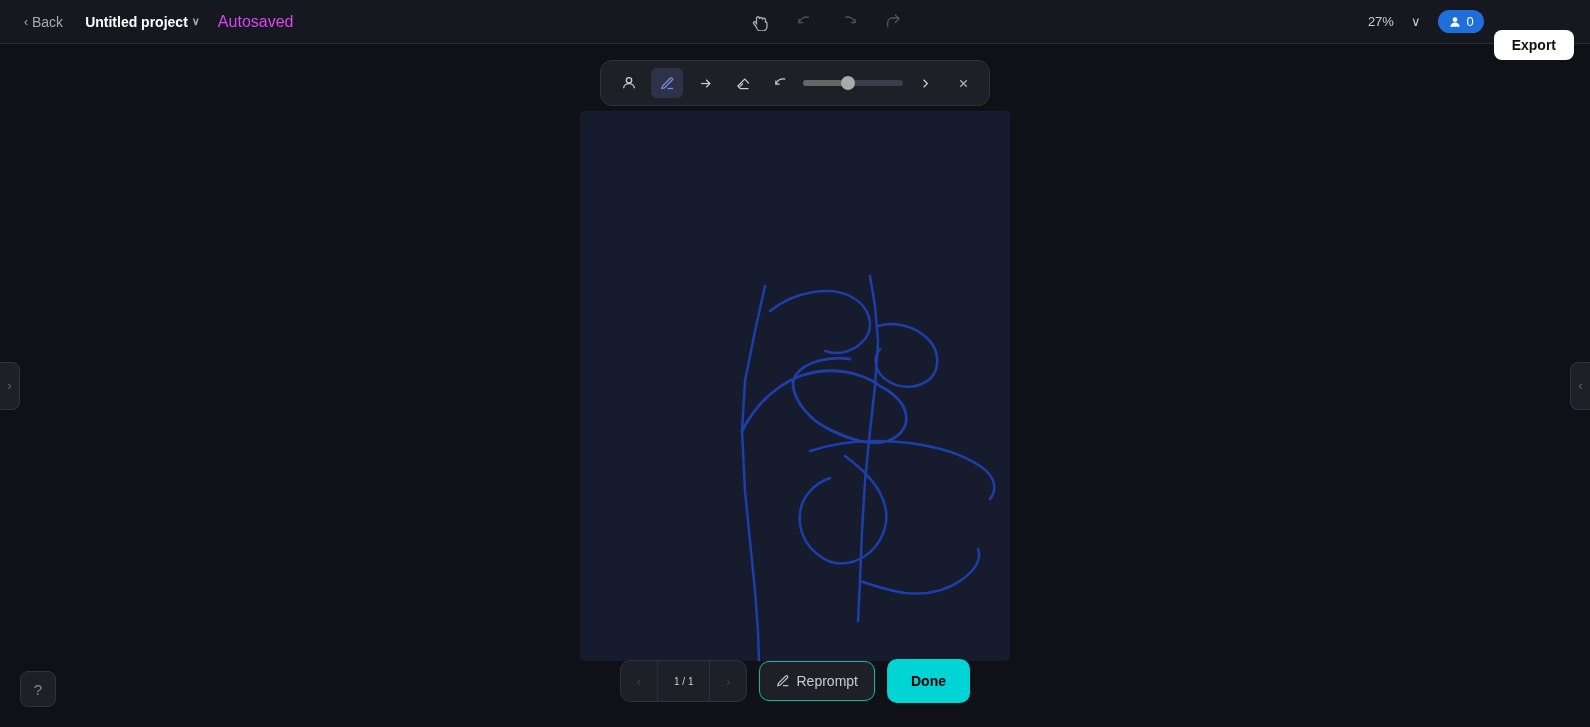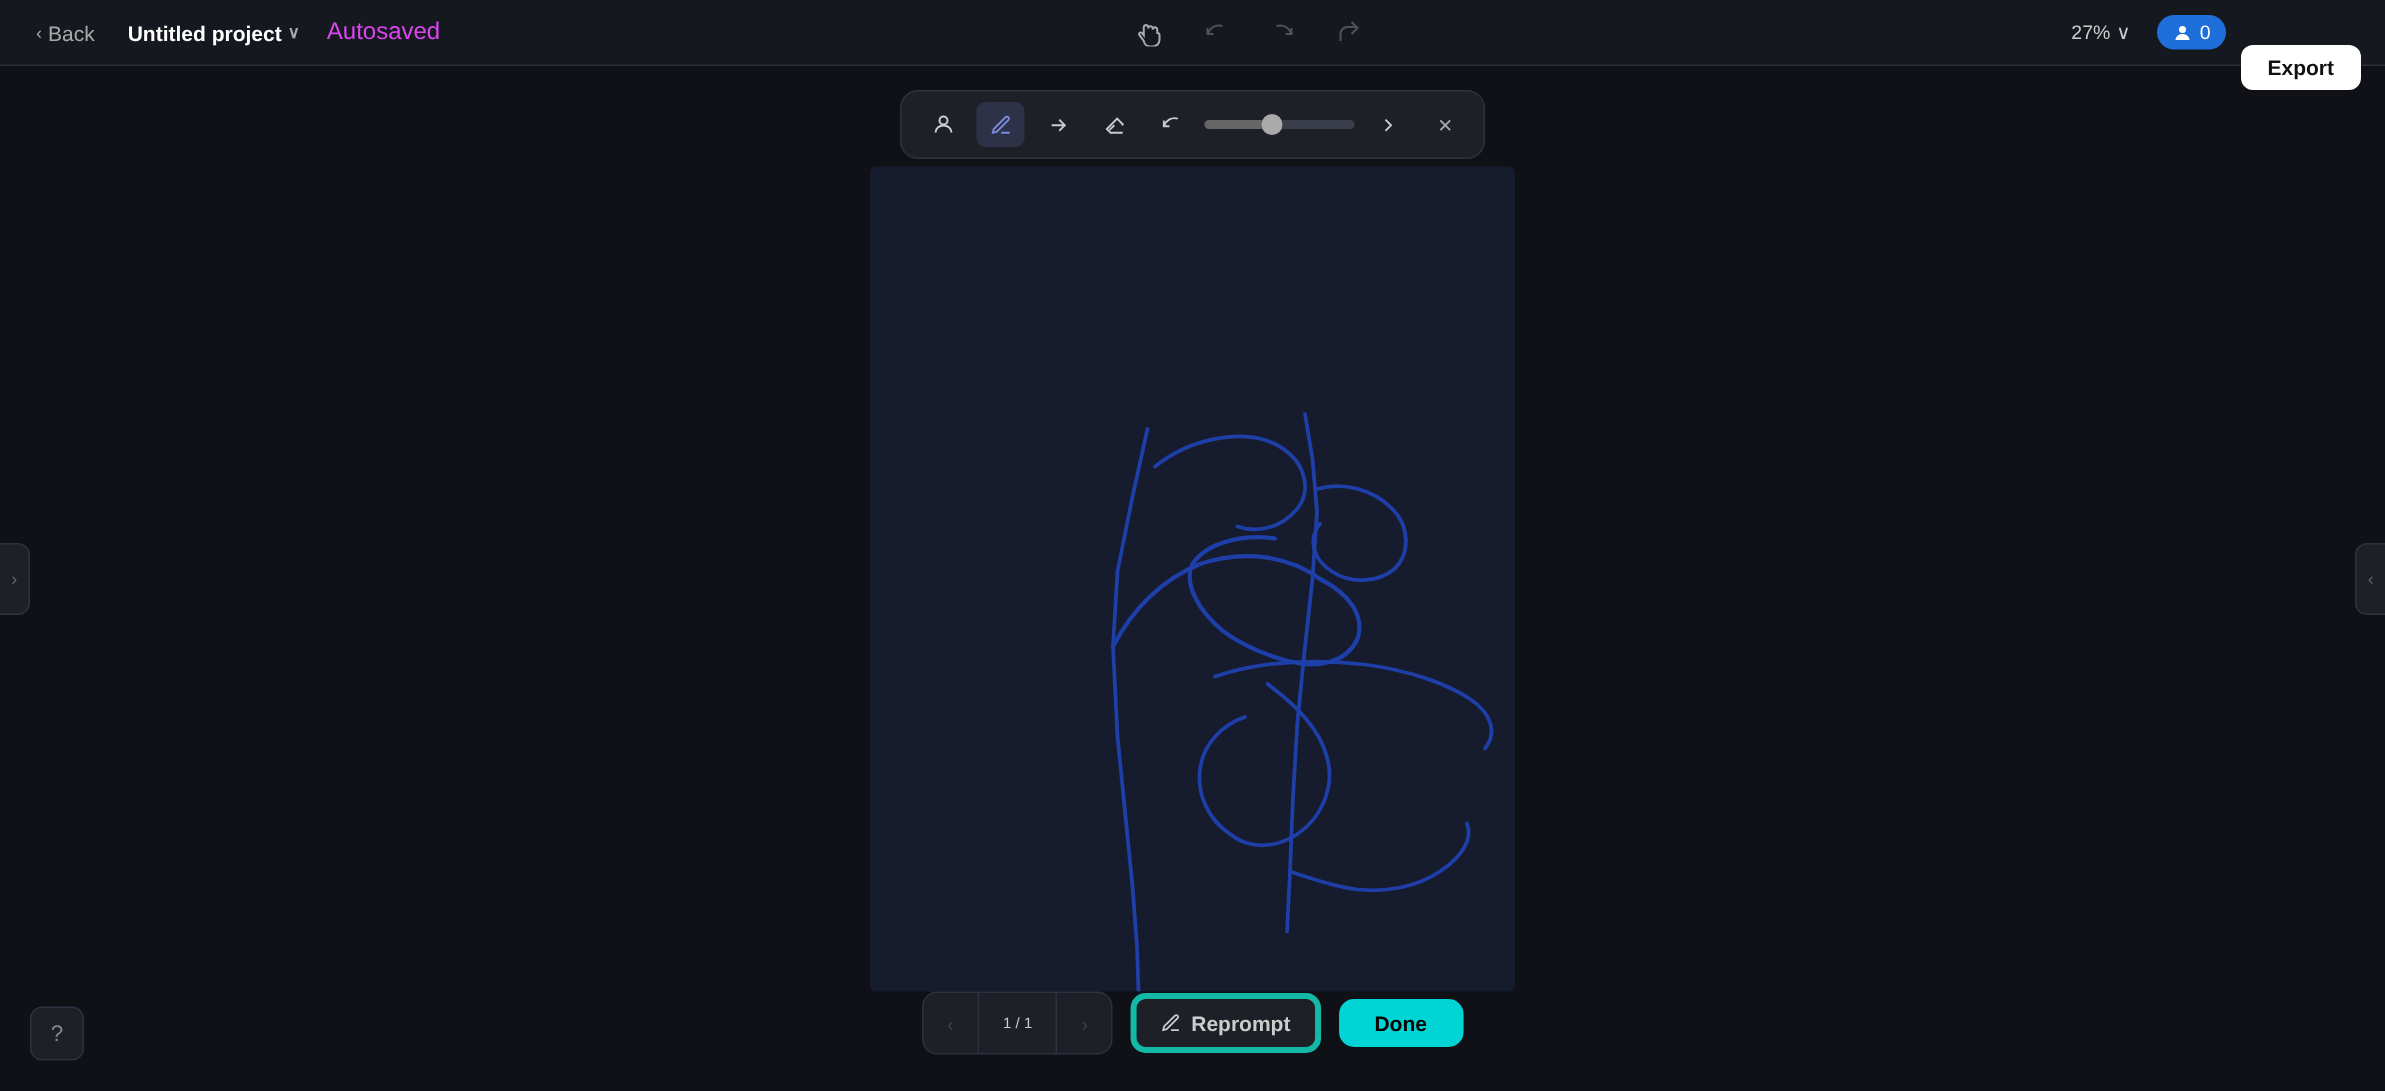--- a/index.html
+++ b/index.html
@@ -85,21 +85,21 @@
     }
     .center-tool.disabled { opacity: 0.4; cursor: default; }
     .topbar-right {
       display: flex;
       align-items: center;
       gap: 10px;
     }
     .zoom-selector {
       display: flex;
       align-items: center;
-      gap: 4px;
+      gap: 17px;
       font-size: 13px;
       color: #ccc;
       cursor: pointer;
       padding: 4px 8px;
       border-radius: 6px;
     }
     .users-badge {
       display: flex;
       align-items: center;
       gap: 4px;
@@ -297,36 +297,35 @@
       border-right: 1px solid #2e3140;
       height: 40px;
       display: flex;
       align-items: center;
     }
     .reprompt-btn {
       display: flex;
       align-items: center;
       gap: 6px;
       background: #1e2028;
-      border: 4px solid #14b8a6;
+      border: 1px solid #14b8a6;
       border-radius: 10px;
       padding: 0 16px;
       height: 40px;
       font-size: 14px;
       color: #ccc;
       cursor: pointer;
-      font-weight: bold;
     }
     .done-btn {
       background: #00d4d4;
       color: #000;
       border: none;
       border-radius: 10px;
       padding: 0 24px;
-      height: 32px;
+      height: 44px;
       font-size: 14px;
       font-weight: 700;
       cursor: pointer;
     }
 
     
     .help-btn {
       position: absolute;
       bottom: 20px;
       left: 20px;

